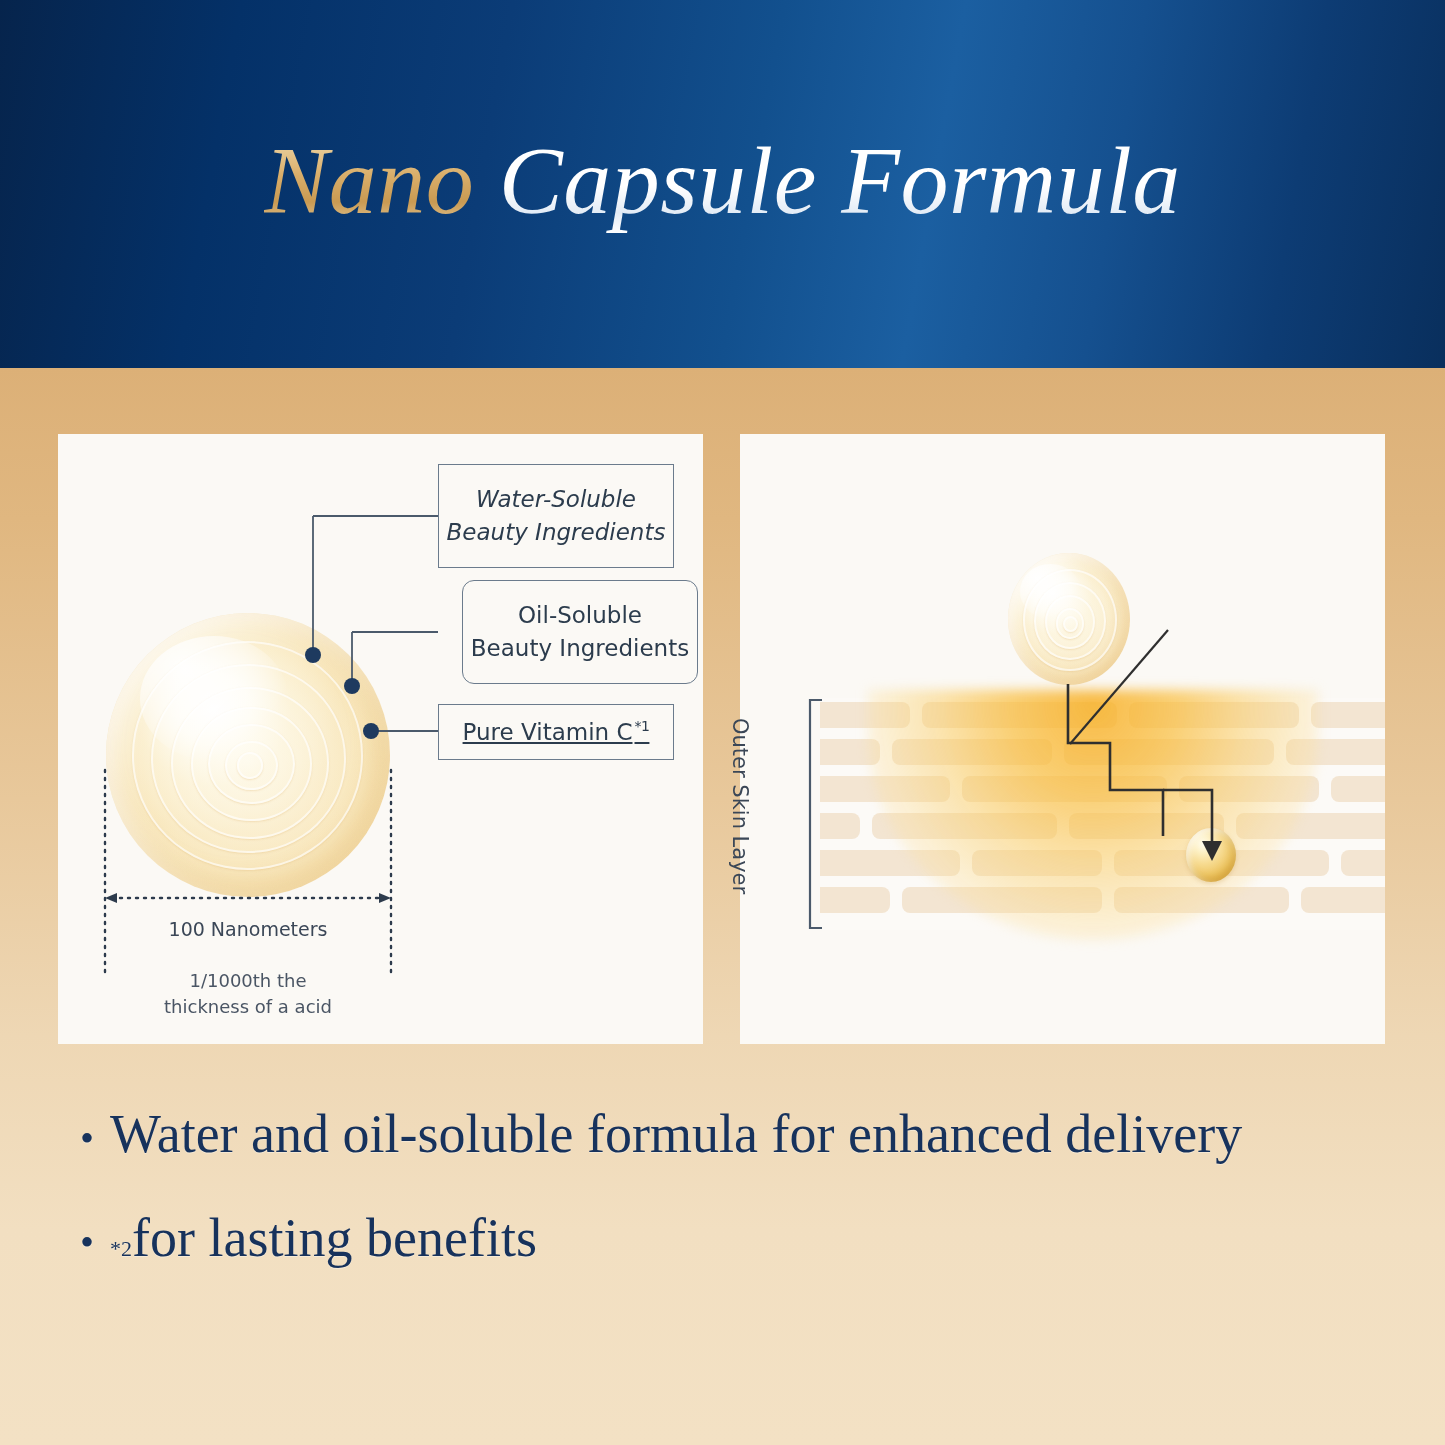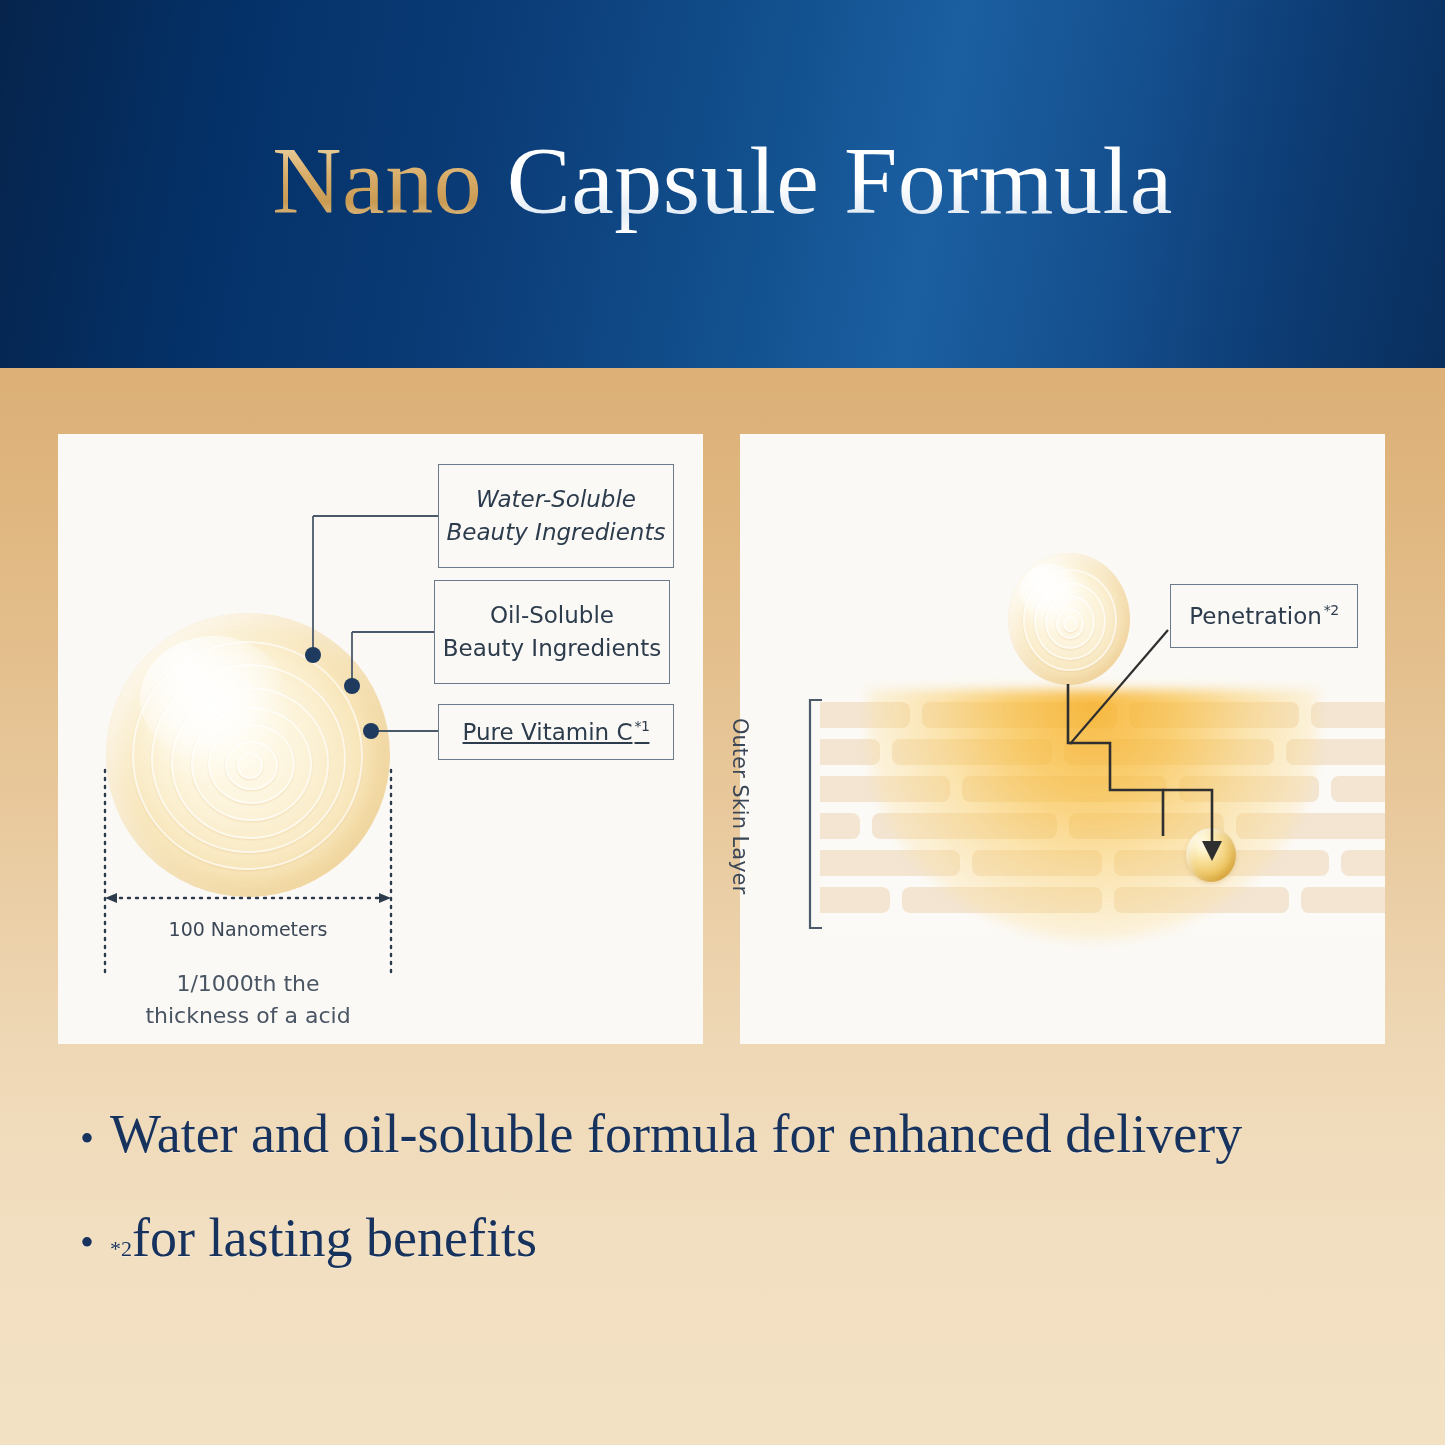--- a/index.html
+++ b/index.html
@@ -16,20 +16,21 @@
     background:linear-gradient(100deg,
        #06244c 0%,
        #043168 16%,
        #0b3c77 34%,
        #12508e 52%,
        #1b5fa1 64%,
        #15508f 76%,
        #0d3c74 88%,
        #092f5d 100%);
     overflow:hidden;
+    font-style:italic;
   }
   .title{
     position:absolute;left:0;top:131px;width:1445px;
     text-align:center;
     font-family:"Liberation Serif", serif;
     font-size:96px;line-height:1.05;
     letter-spacing:0.5px;
     white-space:nowrap;
   }
   .title .gold{
@@ -84,33 +85,33 @@
     position:absolute;
     border:1.5px solid #6b7b8c;
     background:#fbf9f5;
     color:#2c3c4d;
     display:flex;align-items:center;justify-content:center;
     text-align:center;
     font-size:23px;line-height:1.42;
     font-family:"DejaVu Sans", sans-serif;
   }
   #lbl-water{left:438px;top:464px;width:234px;height:102px;font-style:italic;}
-  #lbl-oil{left:434px;top:580px;width:234px;height:102px;}
+  #lbl-oil{left:462px;top:580px;width:234px;height:102px;border-radius:12px;}
   #lbl-vitc{left:438px;top:704px;width:234px;height:54px;text-decoration:underline;}
   .sup{font-size:14px;vertical-align:super;margin-left:2px;letter-spacing:-.5px;}
 
   .nano-main{
     position:absolute;left:106px;top:918px;width:284px;
     text-align:center;color:#3b4757;
     font-size:19px;font-family:"DejaVu Sans", sans-serif;
   }
   .nano-sub{
     position:absolute;left:86px;top:968px;width:324px;
     text-align:center;color:#4a5564;
-    font-size:22px;line-height:1.45;
+    font-size:18px;line-height:1.45;
     font-family:"DejaVu Sans", sans-serif;
   }
 
   
   .skin{
     position:absolute;left:820px;top:698px;width:565px;height:232px;
     overflow:hidden;background:#fcfaf7;
   }
   .brick{
     position:absolute;height:26px;border-radius:8px;background:#f3e5d2;
@@ -284,25 +285,20 @@
       <span>Pure Vitamin C</span><span class="sup">*1</span>
     </div>
   </div>
 
   <div class="nano-main">100 Nanometers</div>
   <div class="nano-sub">
     <span>1/1000th the</span><br>
     <span>thickness of a acid</span>
   </div>
 
-  <div class="lbl-box" id="lbl-pen">
-    <div>
-      <span>Penetration</span><span class="sup">*2</span>
-    </div>
-  </div>
 
   <div class="skin-label">Outer Skin Layer</div>
 
   <div class="bullets">
     <div class="bullet">
       <span class="dot">•</span>
       <span>Water and oil-soluble formula for enhanced delivery</span>
     </div>
     <div class="bullet">
       <span class="dot">•</span>

